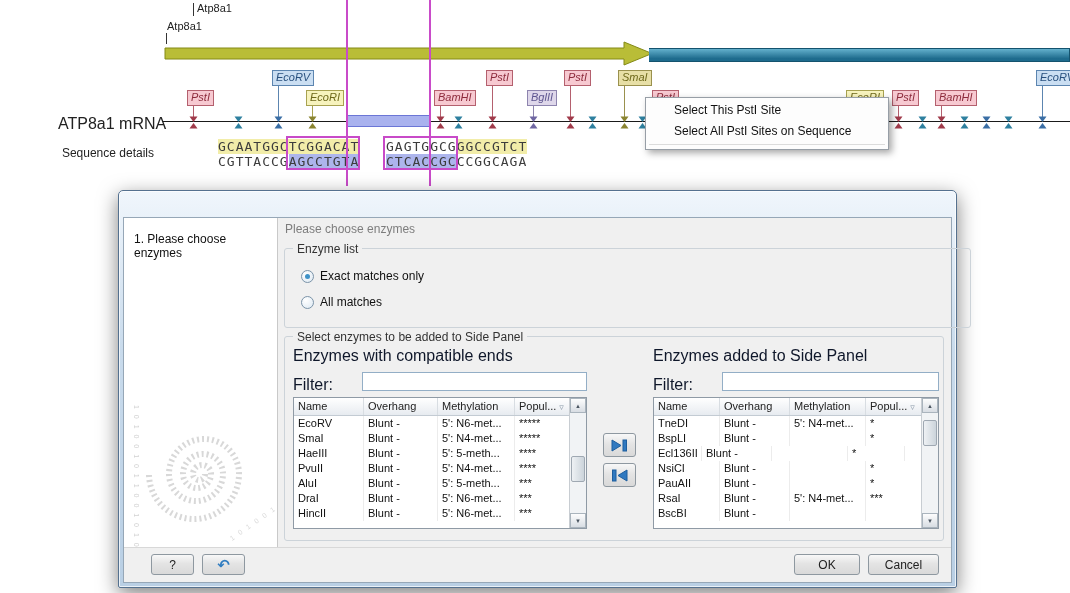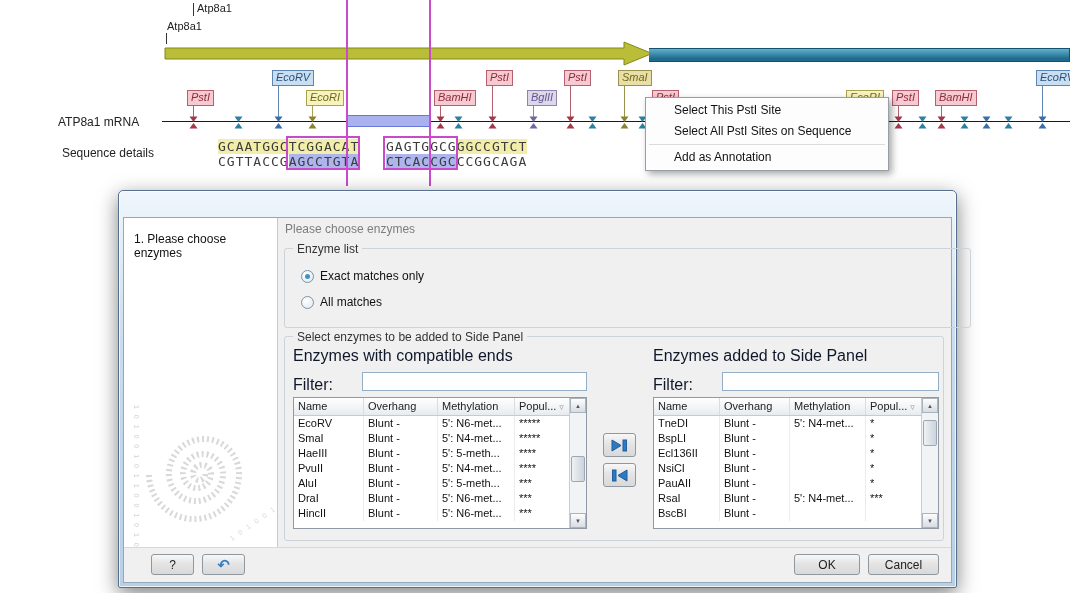--- a/index.html
+++ b/index.html
@@ -96,21 +96,21 @@
     <div class="small-label" style="left:197px;top:2px">Atp8a1</div>
     <div class="small-label" style="left:167px;top:20px">Atp8a1</div>
     <div class="tick" style="left:166px;top:33px;height:11px"></div>
 
     <svg style="position:absolute;left:163px;top:40px" width="492" height="27">
       <path d="M2 8 H461 V2 L489 13.5 L461 25 V19 H2 Z" fill="#b9bd37" stroke="#848a17"></path>
     </svg>
     <div id="mrna-bar"></div>
     <div id="baseline"></div>
 
-    <div class="small-label" style="left:58px;top:115px;width:96px;font-size:12px">ATP8a1 mRNA</div>
+    <div class="small-label" style="left:58px;top:115px;width:96px;font-size:16px">ATP8a1 mRNA</div>
     <div class="small-label" style="left:44px;top:146px;width:110px;text-align:right;font-size:12px">Sequence details</div>
 
     <div id="sel-band"></div>
     <div class="vline" style="left:346px"></div>
     <div class="vline" style="left:429px"></div>
   <div class="enz" style="left: 187px; top: 90px; background: rgb(247, 201, 209); border-color: rgb(180, 96, 110); color: rgb(141, 43, 60);">PstI</div>
       <div class="leader" style="left: 193px; top: 104px; height: 13px; background: rgb(180, 96, 110);"></div>
       <div class="marker" style="left: 189px;"><svg width="9" height="13">
           <path fill="#a03a4a" d="M0.5 0.5 H8.5 L4.5 6 Z"></path>
           <path fill="#a03a4a" d="M0.5 12.5 H8.5 L4.5 7 Z"></path>
@@ -224,21 +224,20 @@
       <div class="seqbox" style="left: 285.64px; top: 136px; width: 74.64px; height: 34px;"></div>
       <div class="seqrow" style="left: 386px; top: 139px;"><span class="run-plain">GAGTGGCG</span><span class="run-yellow">GGCCGTCT</span></div>
       <div class="seqrow" style="left: 386px; top: 154px;"><span class="run-sel">CTCACCGC</span><span class="run-plain">CCGGCAGA</span></div>
       <div class="seqbox" style="left: 383px; top: 136px; width: 74.64px; height: 34px;"></div>
     </div>
 
   <div id="context-menu">
       <div class="menu-item"><span>Select This PstI Site</span></div>
       <div class="menu-item"><span>Select All PstI Sites on Sequence</span></div>
       <div class="menu-sep"></div>
-      <div class="menu-item"><span>Add as Annotation</span></div>
     </div>
 
   <div id="dialog">
     <div class="dialog-body">
 
       <div class="wizard-left">
         <div class="step">1.  Please choose enzymes</div>
         <svg class="spiral" width="152" height="178" viewBox="0 0 152 178">
           <path d="M81 95 a6 6 0 1 1 -12 0 a9 9 0 1 1 18 0 a14 14 0 1 1 -28 0 a20 20 0 1 1 40 0 a27 27 0 1 1 -54 0 a35 35 0 1 1 70 0 a45 45 0 1 1 -90 0" fill="none" stroke="#d8d8d8" stroke-width="6" stroke-dasharray="2 3"></path>
           <text x="10" y="26" transform="rotate(90 10 26)" fill="#d2d2d2" font-size="7" letter-spacing="2">1 0 1 0 0 1 0 1 1 0 0 1 0 1 0</text>
@@ -340,21 +339,21 @@
                   <div class="td" style="width: 76px;">5': N4-met...</div>
                   <div class="td" style="width: 57px;">*</div>
                 </div>
                 <div class="tr">
                   <div class="td" style="width: 66px;">BspLI</div>
                   <div class="td" style="width: 70px;">Blunt -</div>
                   <div class="td" style="width: 76px;"></div>
                   <div class="td" style="width: 57px;">*</div>
                 </div>
                 <div class="tr">
-                  <div class="td" style="width: 66px;">Ecl136II</div>
+                  <div class="td" style="width: 48px;">Ecl136II</div>
                   <div class="td" style="width: 70px;">Blunt -</div>
                   <div class="td" style="width: 76px;"></div>
                   <div class="td" style="width: 57px;">*</div>
                 </div>
                 <div class="tr">
                   <div class="td" style="width: 66px;">NsiCI</div>
                   <div class="td" style="width: 70px;">Blunt -</div>
                   <div class="td" style="width: 76px;"></div>
                   <div class="td" style="width: 57px;">*</div>
                 </div>

